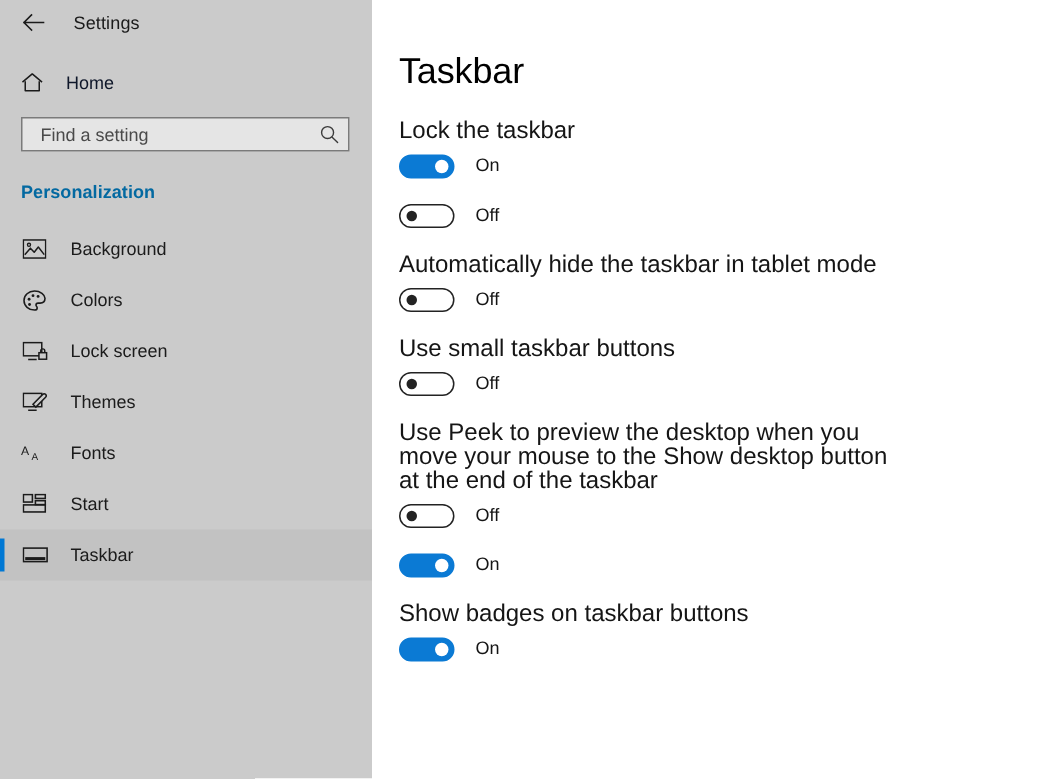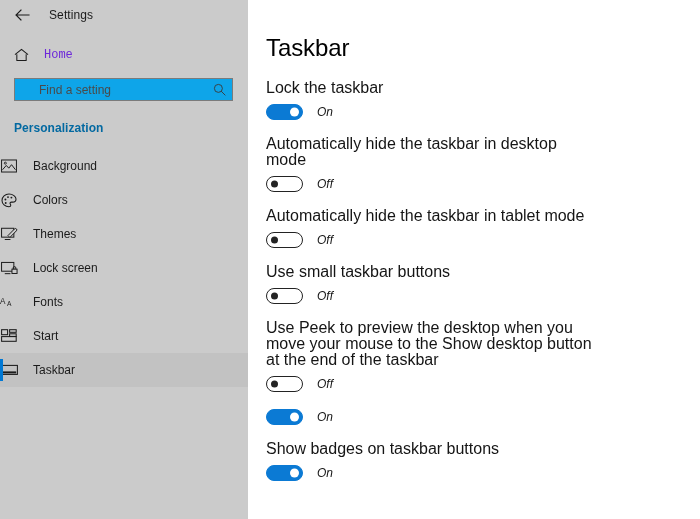--- a/index.html
+++ b/index.html
@@ -51,33 +51,32 @@
     padding-left: 12px;
     margin-top: 12px;
   }
   .home-icon {
     width: 19px; height: 19px;
     display: flex; align-items: center; justify-content: center;
     color: #1b1b1b;
   }
   .home-label {
     font-size: 12px;
-    color: #6d28d9;
+    color: #0f172a;
     margin-left: 13px;
-    font-family: Liberation Mono, monospace;
   }
 
   .search-wrap {
     margin: 10px 0 0 14px;
     width: 219px; height: 23px;
-    background: #0ea5e9;
+    background: #e5e5e5;
     border: 1px solid #7b7b7b;
     display: flex;
     align-items: center;
-    padding: 0 6px 0 24px;
+    padding: 0 6px 0 12px;
   }
   .search-input {
     flex: 1;
     border: none;
     outline: none;
     background: transparent;
     font-family: "Liberation Sans", sans-serif;
     font-size: 12px;
     color: #333;
     padding: 0;
@@ -93,20 +92,21 @@
     color: #0369a1;
     letter-spacing: .05px;
   }
 
   .nav-list { margin-top: 14px; }
   .nav-item {
     position: relative;
     height: 34px;
     display: flex;
     align-items: center;
+    padding-left: 14px;
     cursor: default;
   }
   .nav-item.selected { background: #c2c2c2; }
   .nav-item.selected::before {
     content: "";
     position: absolute;
     left: 0; top: 6px;
     width: 3px; height: 22px;
     background: #0078d4;
   }
@@ -142,23 +142,21 @@
   }
   .setting-label {
     font-size: 16px;
     color: #151515;
     line-height: 16px;
     max-width: 330px;
     margin-bottom: 7px;
   }
   .toggle-row {
     display: flex;
-    align-items: center;
     height: 18px;
-    font-style: italic;
   }
   .toggle {
     width: 37px; height: 16px;
     border-radius: 9px;
     position: relative;
     flex: 0 0 37px;
     cursor: pointer;
   }
   .toggle.on {
     background: #0b7ad4;
@@ -249,43 +247,43 @@
             <circle cx="7" cy="4.1" r=".95" fill="currentColor"></circle>
             <circle cx="10.4" cy="4.6" r=".95" fill="currentColor"></circle>
             <circle cx="4.7" cy="10" r=".95" fill="currentColor"></circle>
           </svg>
         </span>
         <span class="nav-label">Colors</span>
       </div>
 
       <div class="nav-item">
         <span class="nav-icon">
-          <svg width="17" height="15" viewBox="0 0 18 15" fill="none">
-            <rect x="0.6" y="0.9" width="13" height="9.4" stroke="currentColor" stroke-width="1.05" fill="none"></rect>
-            <path d="M4 12.8 H10" stroke="currentColor" stroke-width="1.05"></path>
-            <path d="M9.4 10.6 L16.3 3.6 a1.4 1.4 0 0 0-2-2 L7.4 8.6 Z" stroke="currentColor" stroke-width="1.05" fill="#cbcbcb"></path>
-          </svg>
-        </span>
-        <span class="nav-label">Themes</span>
-      </div>
-
-      <div class="nav-item">
-        <span class="nav-icon">
           <svg width="17" height="14" viewBox="0 0 18 14" fill="none">
             <rect x="0.6" y="1.1" width="13" height="9.3" stroke="currentColor" stroke-width="1.05" fill="none"></rect>
             <path d="M4 13 H10" stroke="currentColor" stroke-width="1.05"></path>
             <rect x="11.6" y="8.2" width="5.4" height="4.6" stroke="currentColor" stroke-width="1.05" fill="#cbcbcb"></rect>
             <path d="M12.9 8.2 V6.9 a1.4 1.4 0 0 1 2.8 0 V8.2" stroke="currentColor" stroke-width="1.05" fill="none"></path>
           </svg>
         </span>
         <span class="nav-label">Lock screen</span>
       </div>
 
       <div class="nav-item">
         <span class="nav-icon">
+          <svg width="17" height="15" viewBox="0 0 18 15" fill="none">
+            <rect x="0.6" y="0.9" width="13" height="9.4" stroke="currentColor" stroke-width="1.05" fill="none"></rect>
+            <path d="M4 12.8 H10" stroke="currentColor" stroke-width="1.05"></path>
+            <path d="M9.4 10.6 L16.3 3.6 a1.4 1.4 0 0 0-2-2 L7.4 8.6 Z" stroke="currentColor" stroke-width="1.05" fill="#cbcbcb"></path>
+          </svg>
+        </span>
+        <span class="nav-label">Themes</span>
+      </div>
+
+      <div class="nav-item">
+        <span class="nav-icon">
           <svg width="18" height="15" viewBox="0 0 19 15" fill="none">
             <text x="0" y="8.6" font-family="Liberation Sans, sans-serif" font-size="8.6" fill="currentColor">A</text>
             <text x="7.4" y="11.6" font-family="Liberation Sans, sans-serif" font-size="7" fill="currentColor">A</text>
           </svg>
         </span>
         <span class="nav-label">Fonts</span>
       </div>
 
       <div class="nav-item">
         <span class="nav-icon">
@@ -320,21 +318,20 @@
       <div class="setting-label">Lock the taskbar</div>
       <div class="toggle-row">
         <div class="toggle on">
             <span class="knob"></span>
           </div>
         <span class="toggle-state">On</span>
       </div>
     </div>
 
     <div class="setting">
-      <div class="setting-label">Automatically hide the taskbar in desktop mode</div>
       <div class="toggle-row">
         <div class="toggle off">
             <span class="knob"></span>
           </div>
         <span class="toggle-state">Off</span>
       </div>
     </div>
 
     <div class="setting">
       <div class="setting-label">Automatically hide the taskbar in tablet mode</div>

